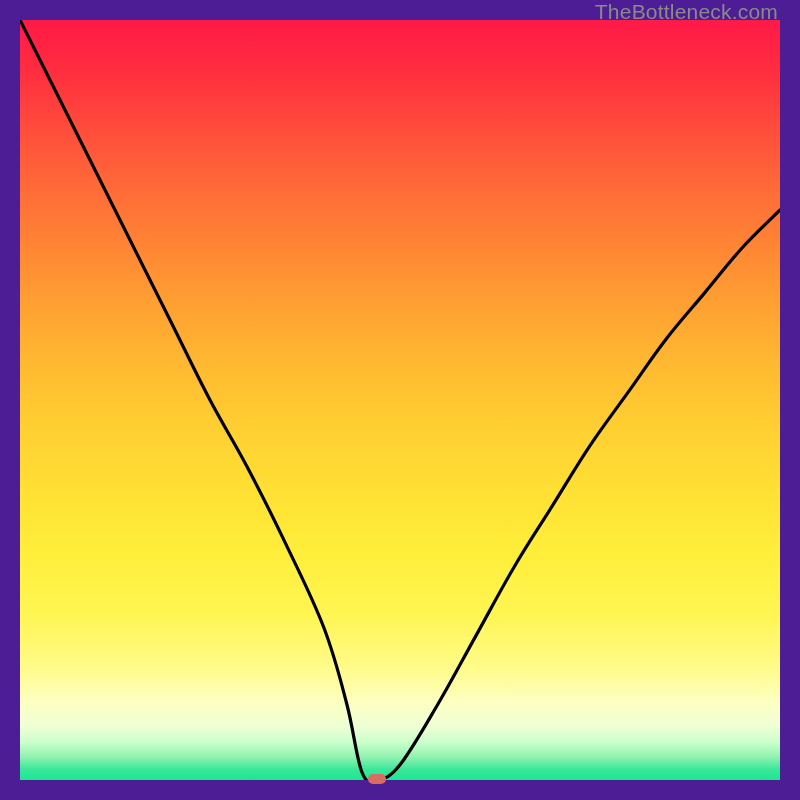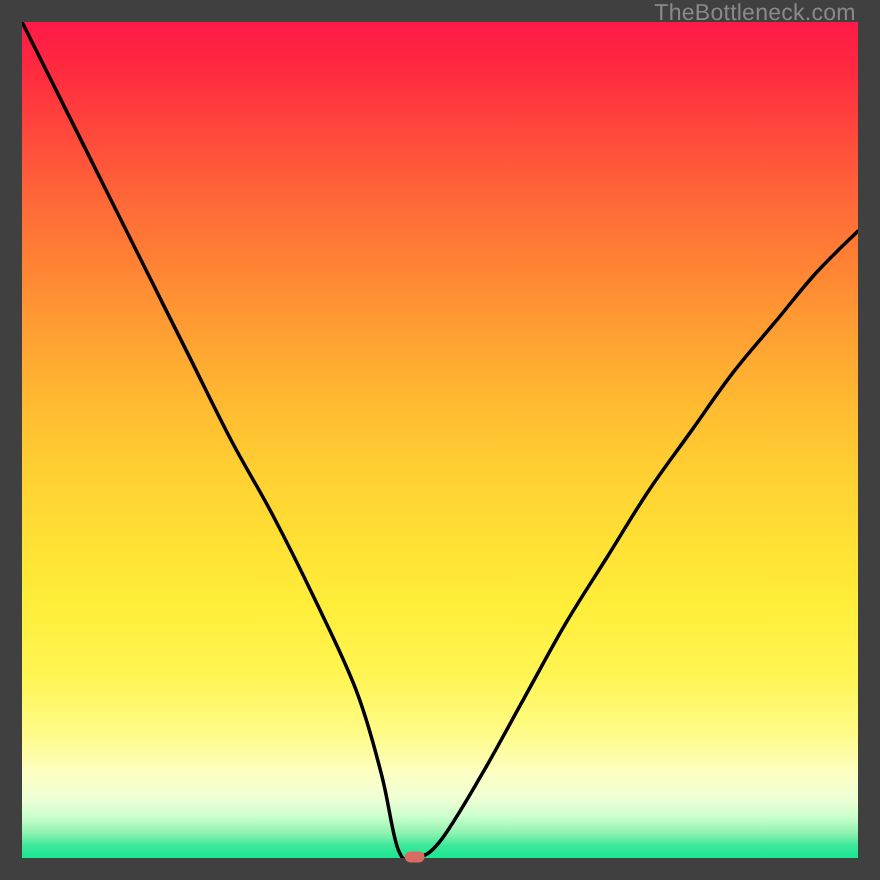--- a/index.html
+++ b/index.html
@@ -10,21 +10,21 @@
     background: #000;
     overflow: hidden;
     font-family: Arial, Helvetica, sans-serif;
   }
   .frame {
     position: absolute;
     top: 0;
     left: 0;
     width: 800px;
     height: 800px;
-    background: #404040;
+    background: #4c1d95;
   }
   .plot {
     position: absolute;
     top: 20px;
     left: 20px;
     width: 760px;
     height: 760px;
     background: linear-gradient(to bottom,
       #ff1a48 0%,
       #ff2b3f 6%,

